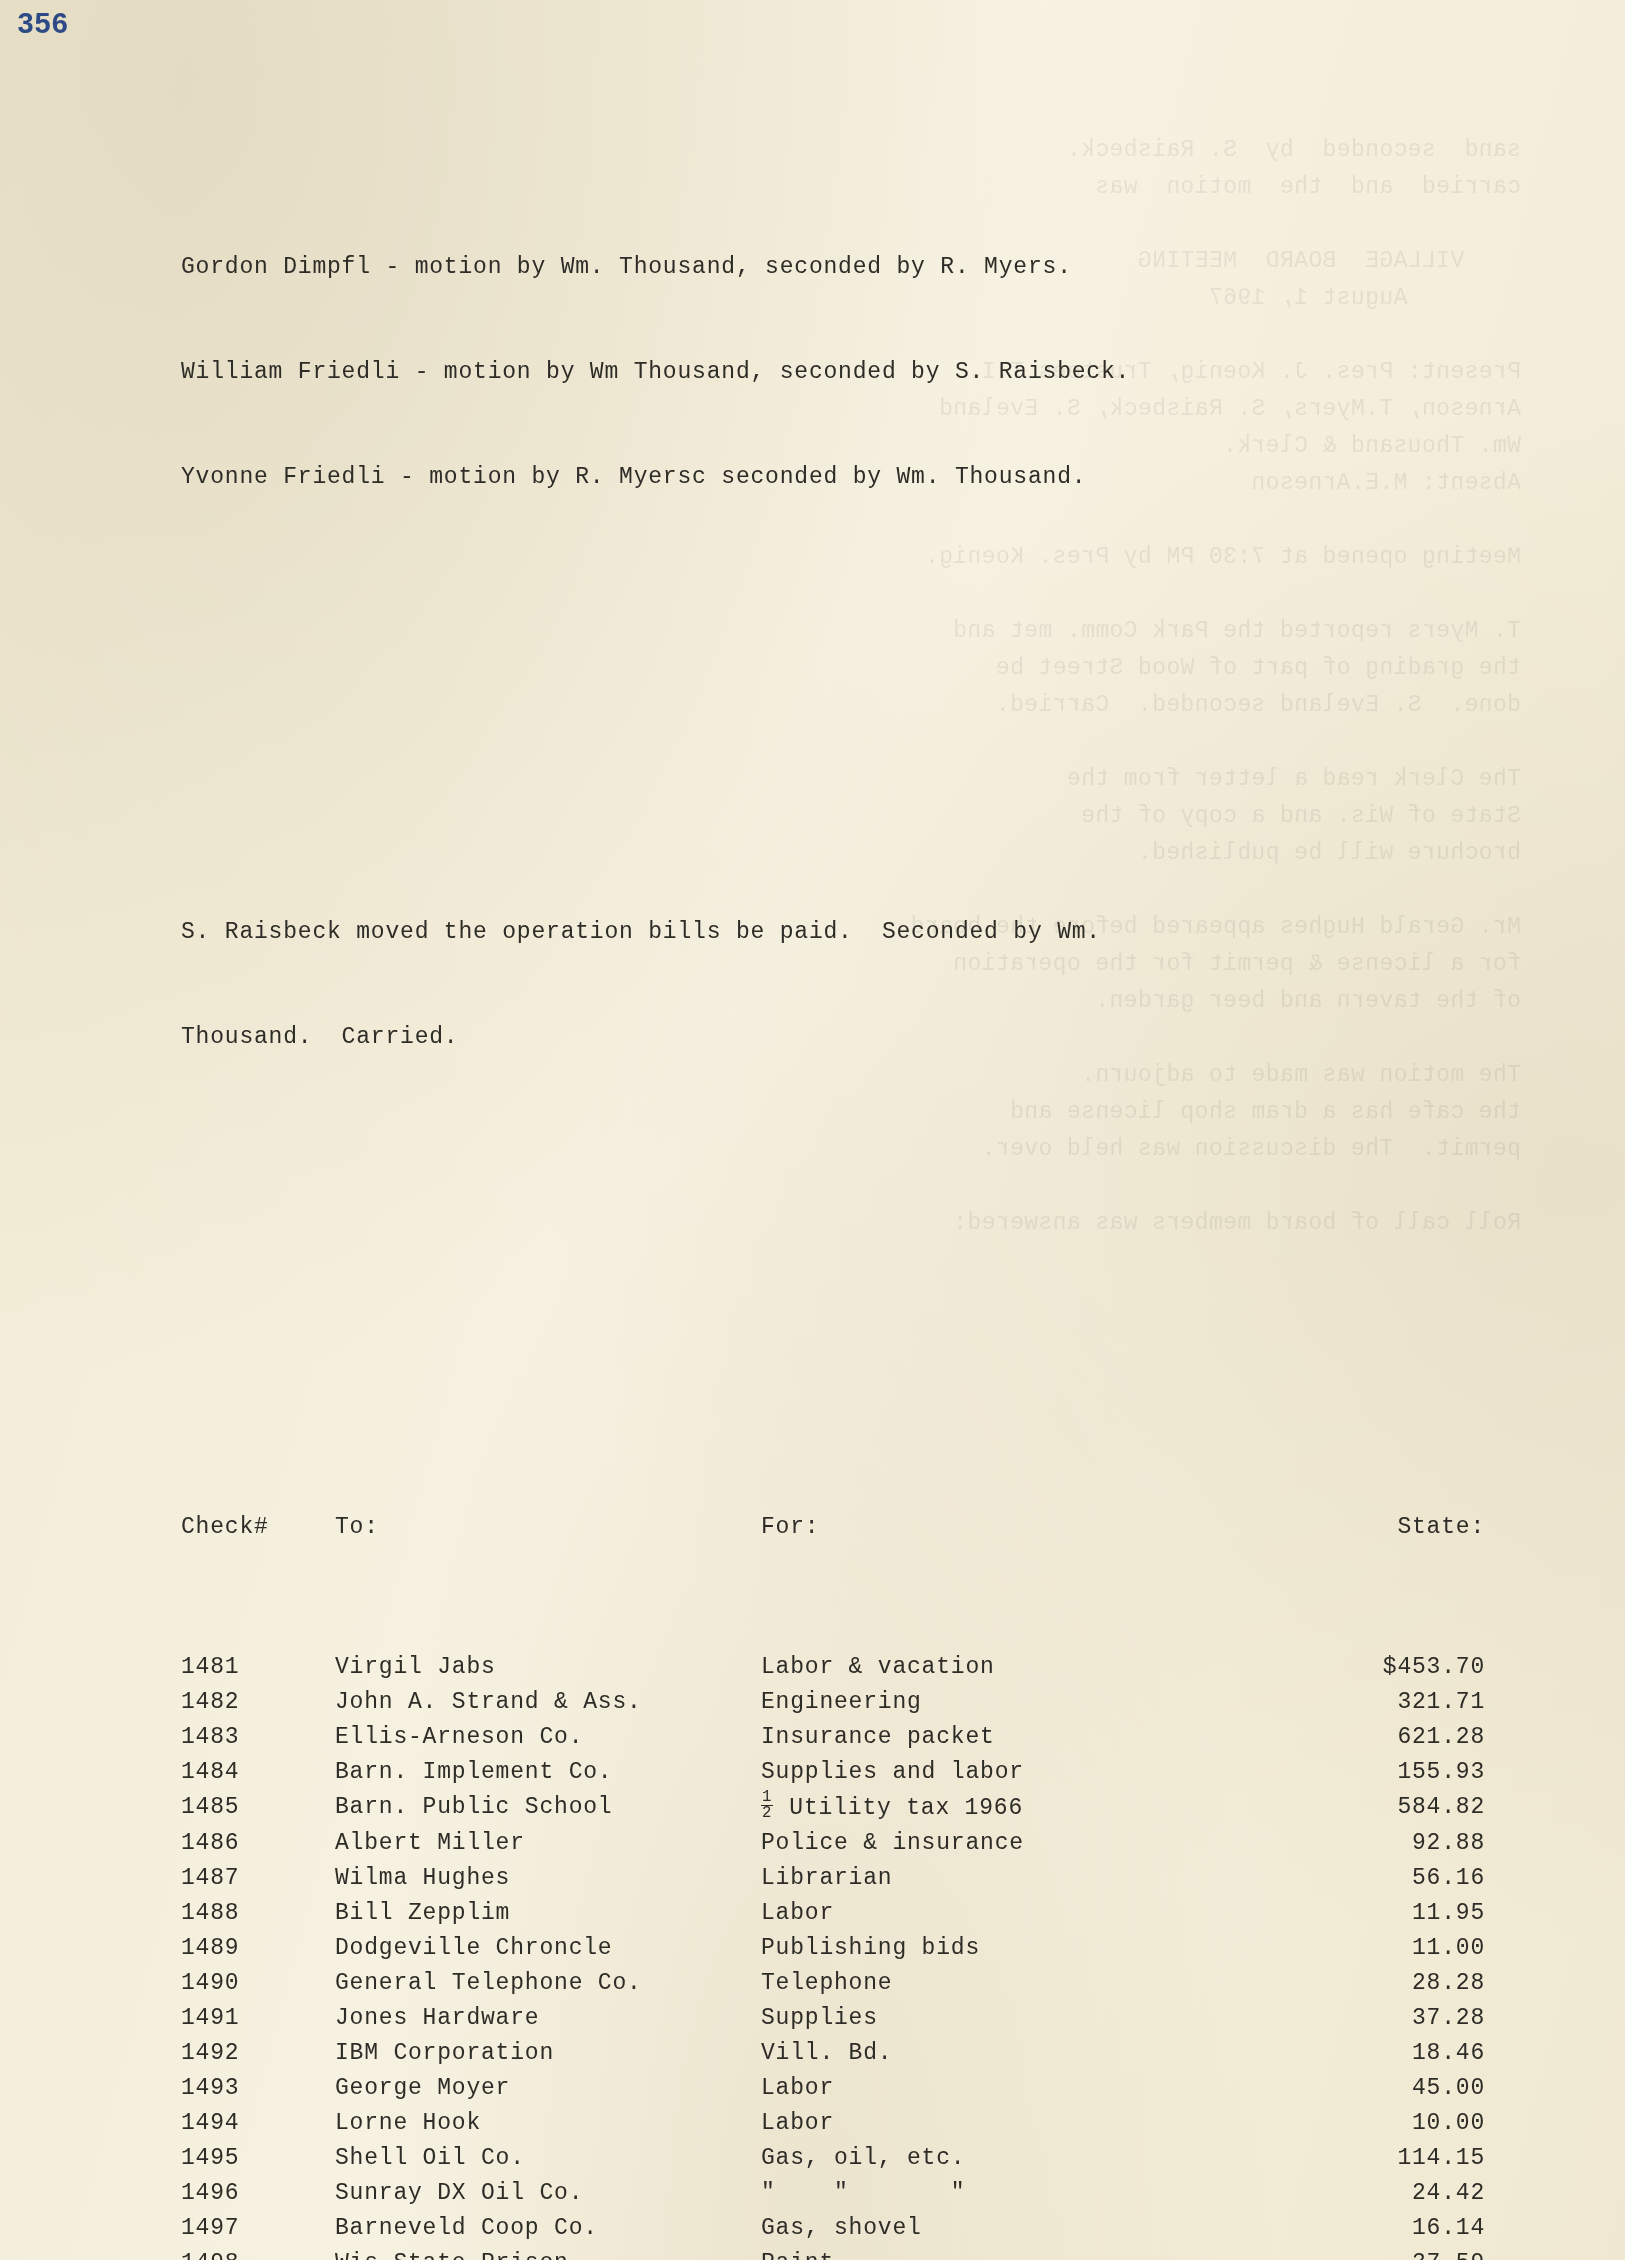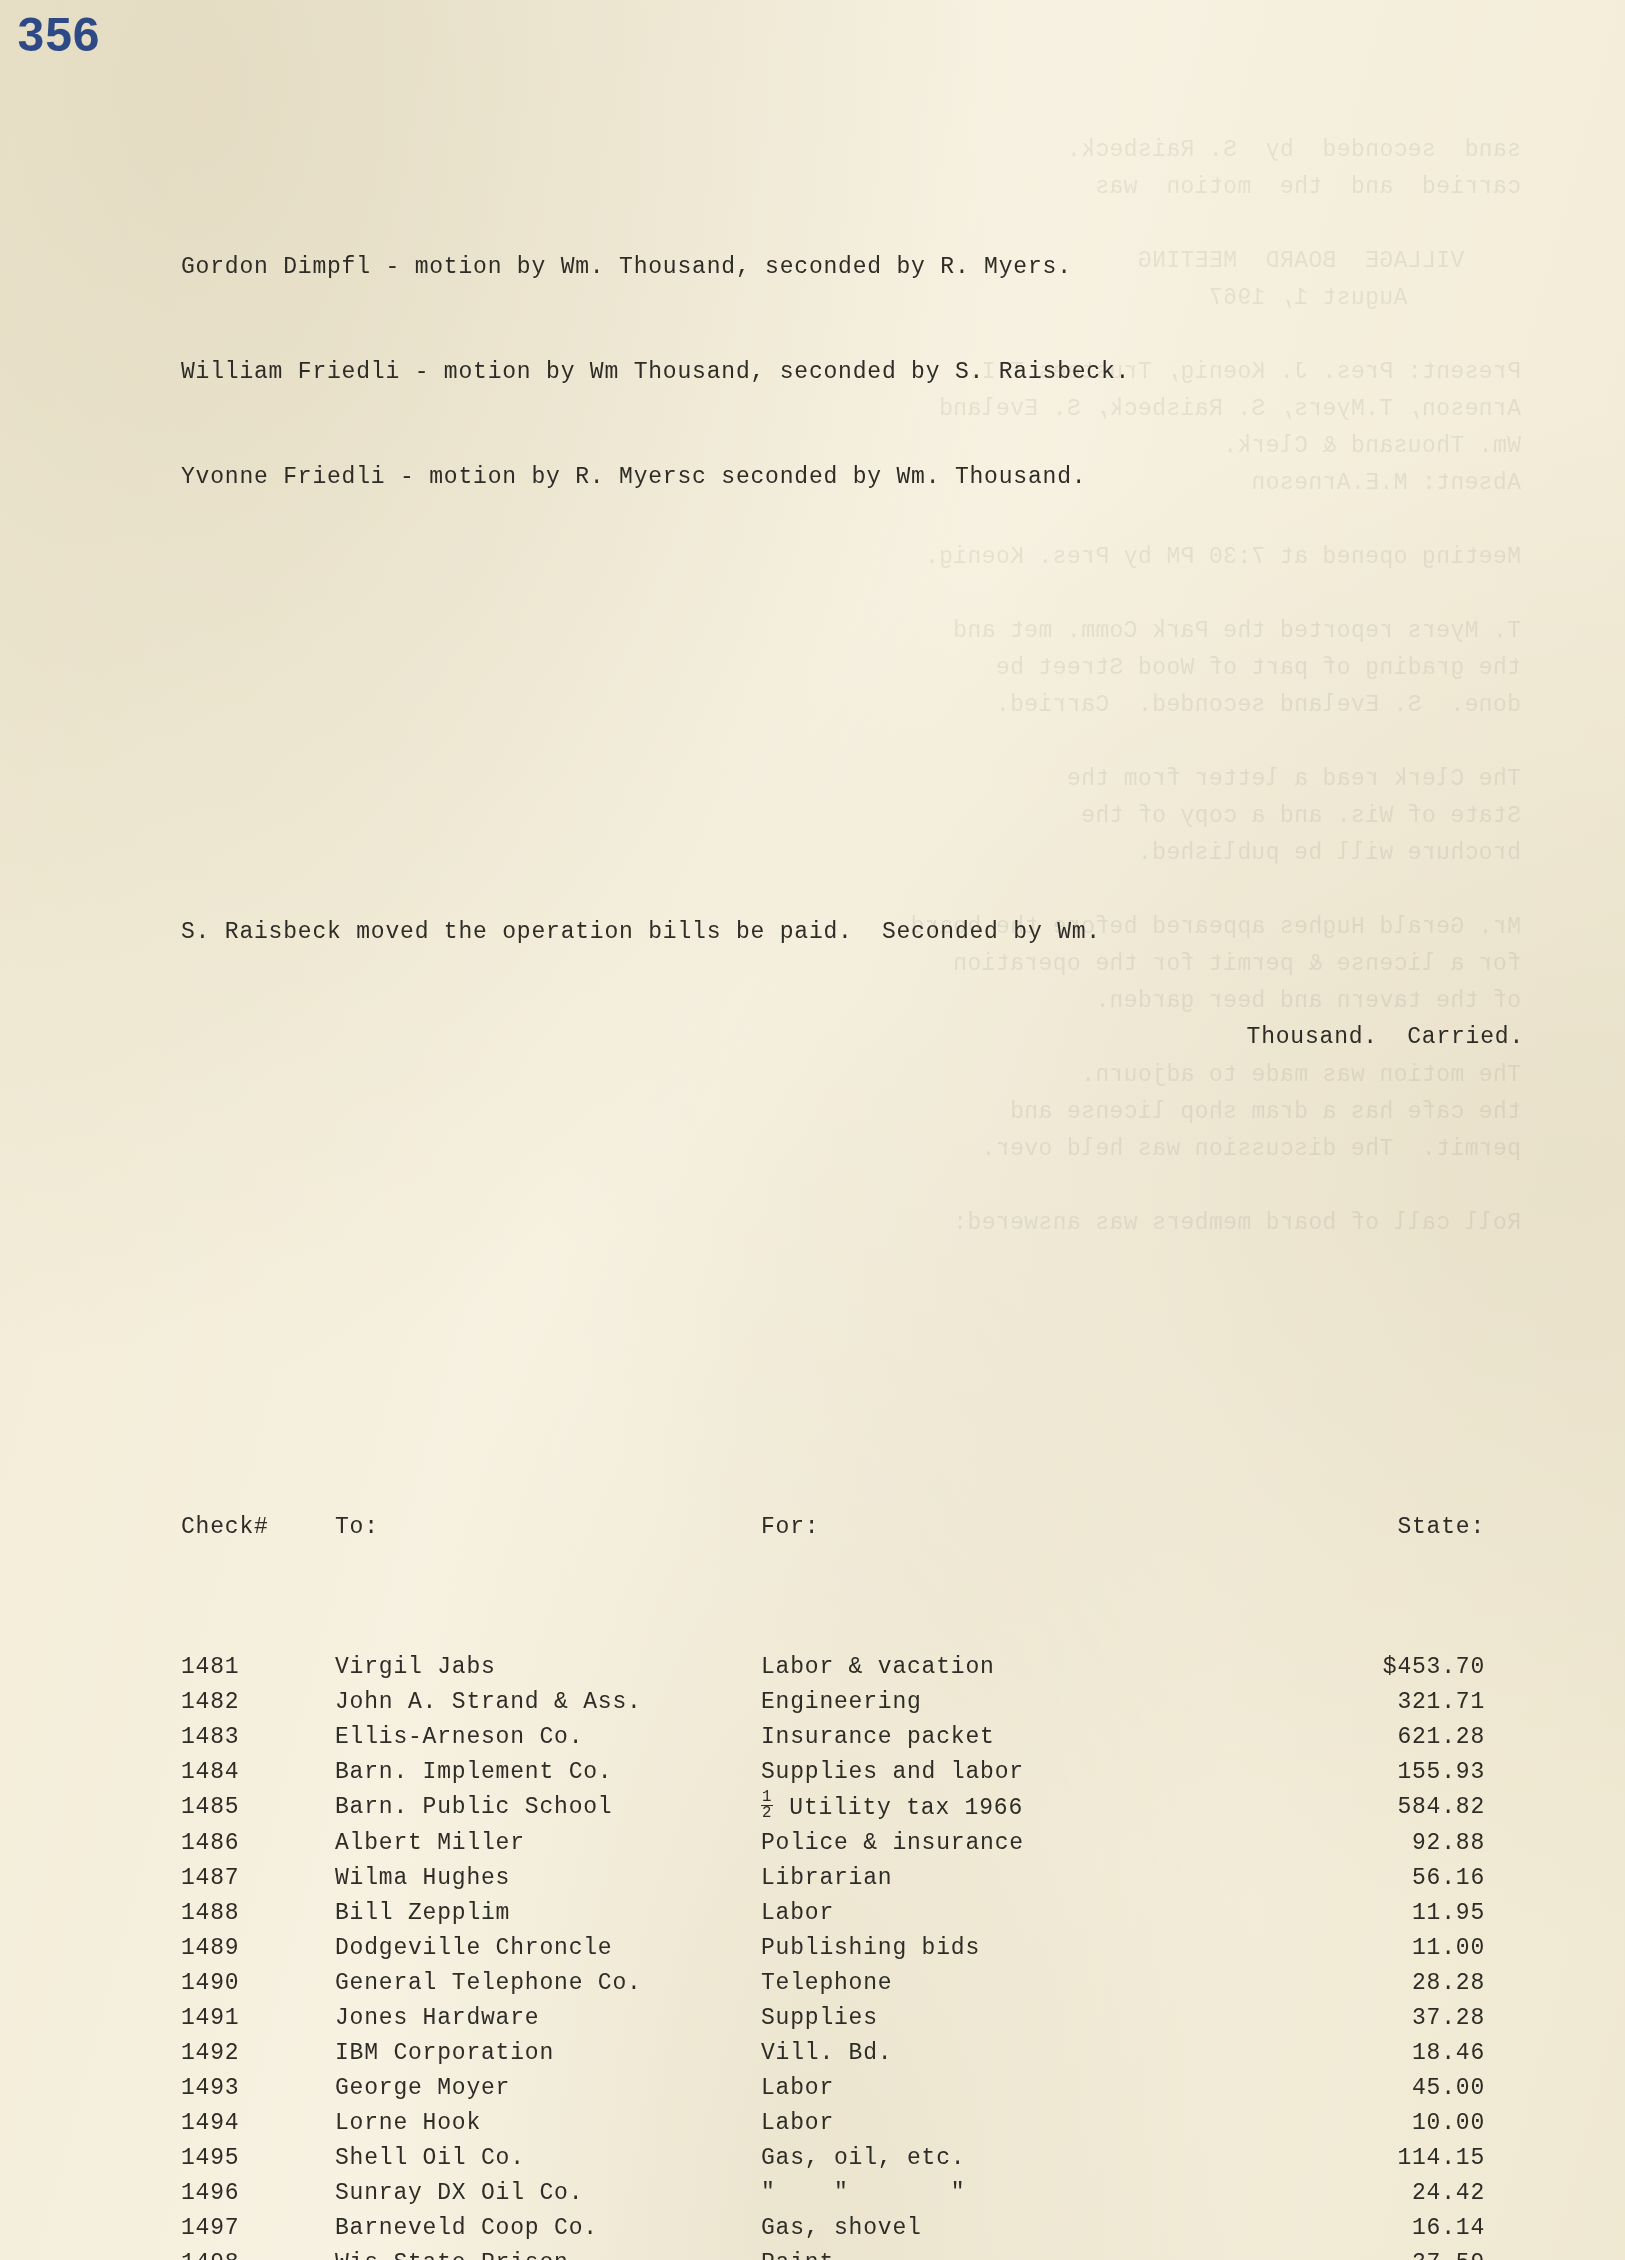--- a/index.html
+++ b/index.html
@@ -46,21 +46,21 @@
     box-sizing: border-box;
     filter: blur(0.4px);
   }
 
   .page-number {
     position: absolute;
     left: 17.6px;
     top: 7px;
     font-family: "Liberation Sans", sans-serif;
     font-weight: 700;
-    font-size: 48px;
+    font-size: 29px;
     color: #2d4a86;
     letter-spacing: 0.9px;
   }
 
   .content {
     position: absolute;
     left: 181px;
     top: 40px;
     width: 1343px;
     font-size: 23px;
@@ -91,21 +91,21 @@
   .frac {
     display: inline-block;
     vertical-align: -0.18em;
     font-size: 0.68em;
     line-height: 0.95;
     text-align: center;
     margin-right: 1.8px;
   }
   .frac .num { display: block; border-bottom: 1.2px solid #2e2c27; padding: 0 0.9px; }
   .frac .den { display: block; padding: 0 0.9px; }
-  .smudge { filter: blur(0.2px); text-align: right; }
+  .smudge { filter: blur(0.2px); }
 </style>
 </head>
 <body>
 
 <div class="page">
 
   <div class="paper-tint"></div>
   <div class="bleed">sand  seconded  by  S. Raisbeck.
 carried  and  the  motion  was
 

